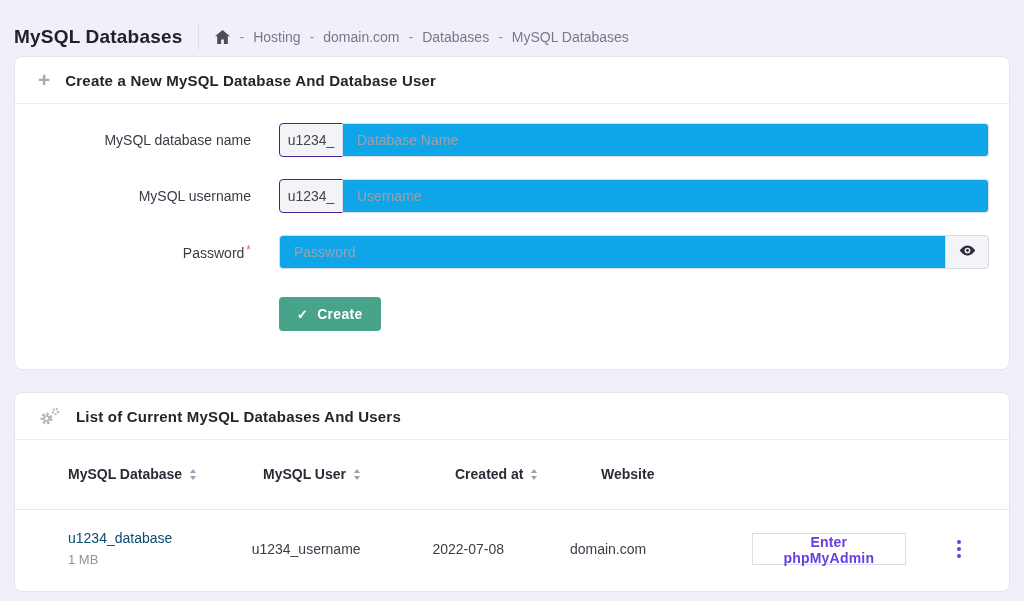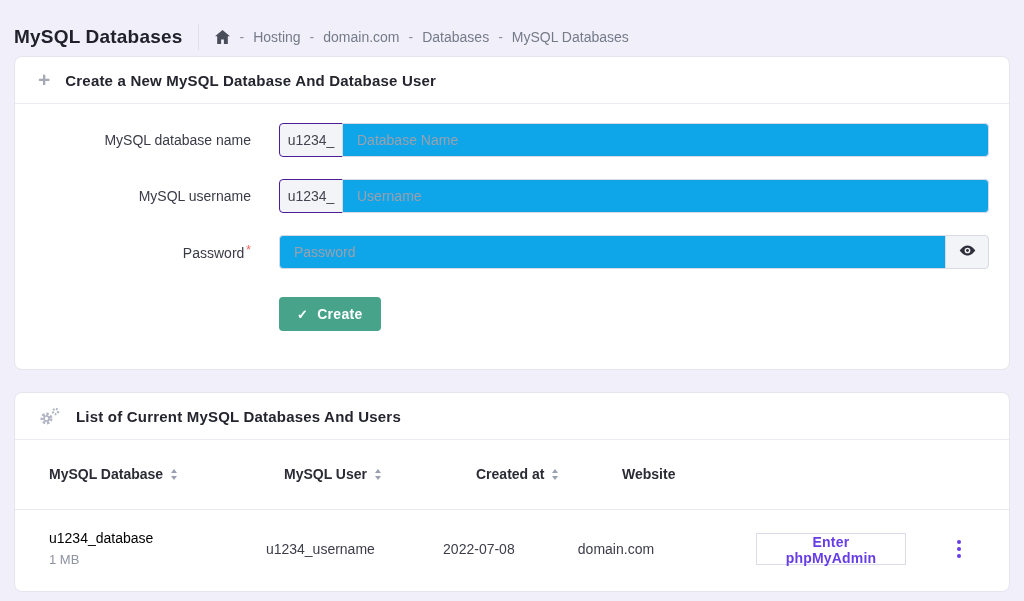--- a/index.html
+++ b/index.html
@@ -43,26 +43,26 @@
   .create-btn { margin:6px 0 38px 264px; height:34px; padding:0 18px; background:#47a48a;
                 border:none; border-radius:4px; color:#fff; font-size:14px; font-weight:bold;
                 display:inline-flex; align-items:center; gap:9px; letter-spacing:.3px;
                 cursor:pointer; font-family:"Liberation Sans", sans-serif; }
   .check-glyph { font-size:13px; font-weight:bold; }
   
   .list-card { margin-top:22px; }
   .table-head { display:flex; align-items:center; padding:26px 44px 27px 34px;
                 border-bottom:1px solid #e8e9ef; font-size:14px; font-weight:bold; color:#2a2b34; }
   .th { display:flex; align-items:center; cursor:pointer; }
-  .tc1 { width:235px; } .tc2 { width:192px; } .tc3 { width:146px; } .tc4 { width:193px; }
+  .tc1 { width:195px;margin-left:19px; } .tc2 { width:192px; } .tc3 { width:146px; } .tc4 { width:193px; }
   .sort { display:flex; flex-direction:column; gap:3px; margin-left:8px; }
   .sort .u { width:0; height:0; border-left:3px solid transparent; border-right:3px solid transparent; border-bottom:4px solid #9aa0b0; }
   .sort .d { width:0; height:0; border-left:3px solid transparent; border-right:3px solid transparent; border-top:4px solid #9aa0b0; }
   .table-row { display:flex; align-items:center; padding:20px 44px 24px 34px; font-size:14px; color:#3c3d49; }
-  .db-name { color:#000000; }
+  .db-name { color:#0c4a6e; }
   .db-size { color:#8f93a0; font-size:13px; margin-top:6px; }
   .actions { display:flex; align-items:center; gap:47px; }
   .pma-btn { height:32px; padding:0 17px; background:#fff; border:1px solid #dadce8;
              border-radius:0; color:#673de6; font-weight:bold; font-size:14px;
              cursor:pointer; font-family:"Liberation Sans", sans-serif; letter-spacing:.2px; }
   .kebab { display:flex; flex-direction:column; gap:3px; padding:4px; cursor:pointer; }
   .kebab i { width:4px; height:4px; border-radius:50%; background:#673de6; }
 </style>
 </head>
 <body>

